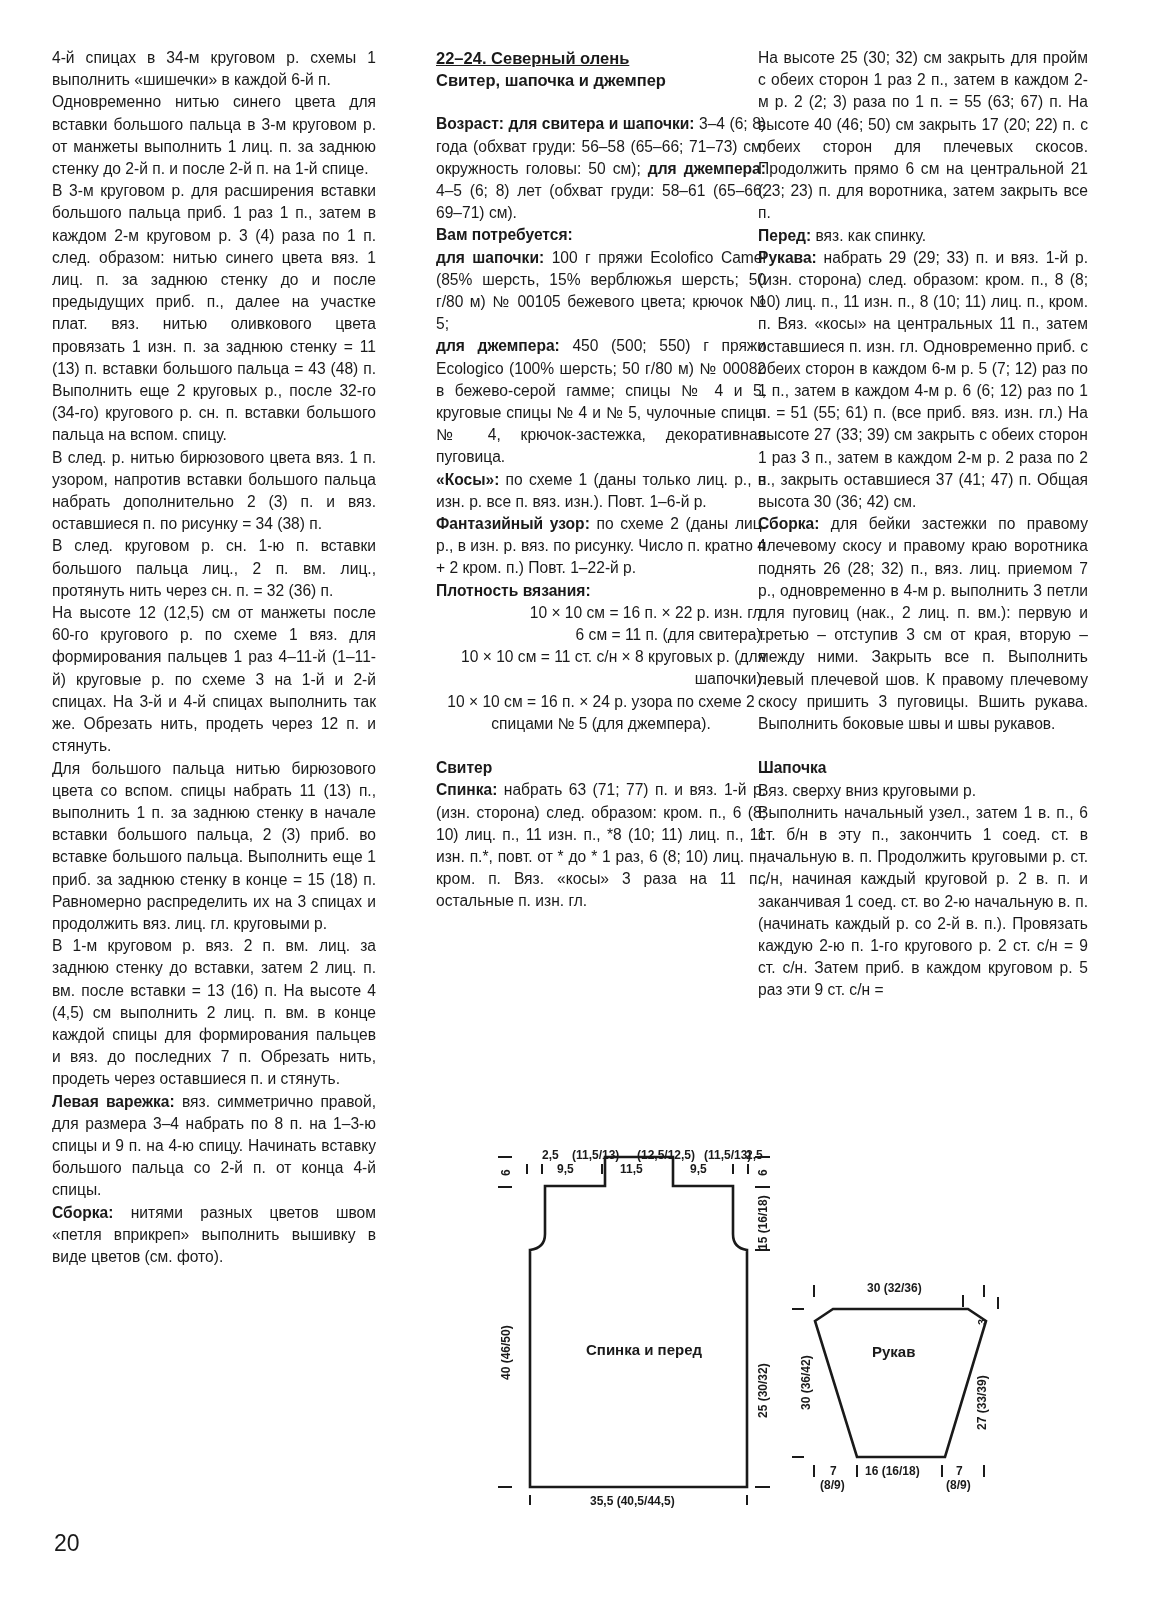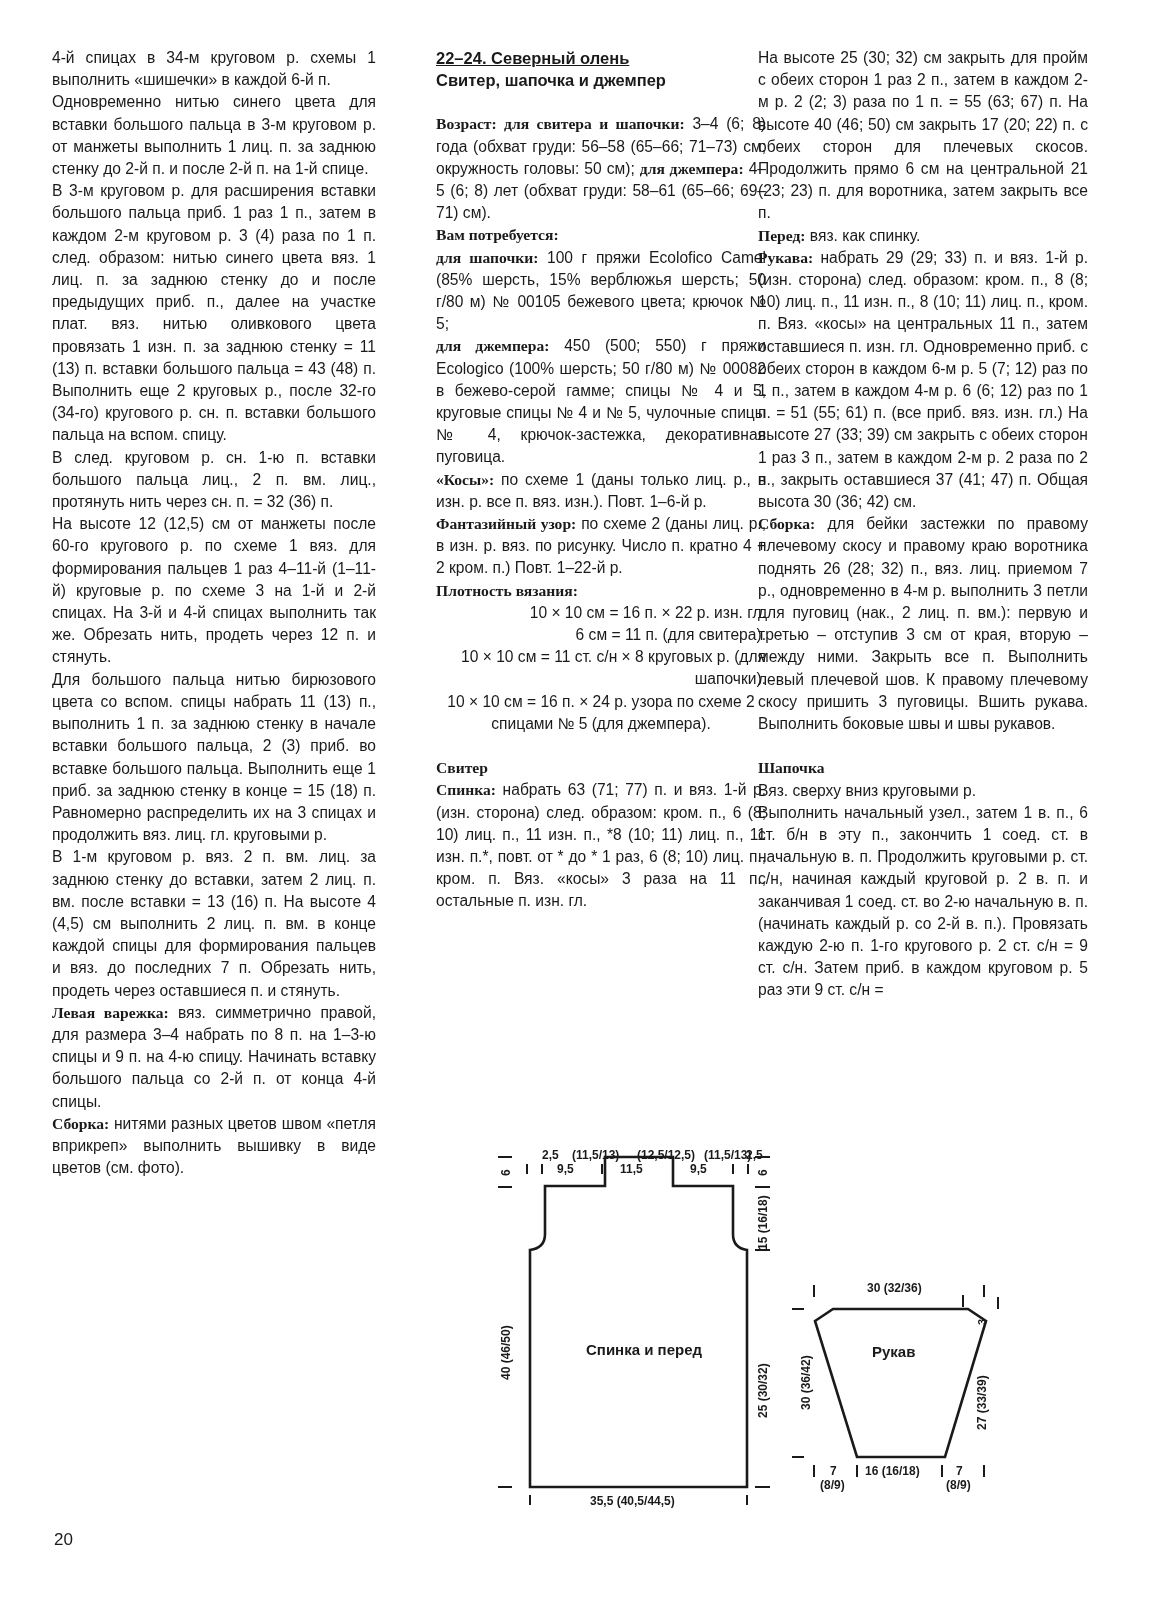--- a/index.html
+++ b/index.html
@@ -3,35 +3,36 @@
 <meta charset="utf-8">
 <style>
   html, body { margin: 0; padding: 0; background: #ffffff; }
   body { width: 1168px; height: 1600px; position: relative; overflow: hidden;
          font-family: "Liberation Sans", sans-serif; color: #1a1a1a; }
   .col { position: absolute; top: 47px; font-size: 15.6px; line-height: 22.2px; text-align: justify; }
   .col p { margin: 0; }
   .c1 { left: 52px; width: 324px; }
   .c2 { left: 408px; width: 330px; margin-left: 28px; }
   .c3 { left: 758px; width: 330px; }
-  .b { font-weight: bold; font-family: Liberation Serif, serif; }
+  .b { font-weight: bold; }
   .title { font-weight: bold; font-size: 16.5px; }
   .title u { text-decoration: underline; }
   .gap { height: 22px; }
-  .pagenum { position: absolute; left: 54px; top: 1530px; font-size: 17px; }
+  .pagenum { position: absolute; left: 54px; top: 1530px; font-size: 23px; }
   .diagram { position: absolute; }
   .diagram svg text { font-family: "Liberation Sans", sans-serif; font-weight: bold; fill: #1a1a1a; }
 </style>
 </head>
 <body>
 
 <div class="col c1">
   <p><span class="b"></span><span>4-й спицах в 34-м круговом р. схемы 1 выполнить «шишечки» в каждой 6-й п.</span></p>
   <p><span class="b"></span><span>Одновременно нитью синего цвета для вставки большого пальца в 3-м круговом р. от манжеты выполнить 1 лиц. п. за заднюю стенку до 2-й п. и после 2-й п. на 1-й спице.</span></p>
   <p><span class="b"></span><span>В 3-м круговом р. для расширения вставки большого пальца приб. 1 раз 1 п., затем в каждом 2-м круговом р. 3 (4) раза по 1 п. след. образом: нитью синего цвета вяз. 1 лиц. п. за заднюю стенку до и после предыдущих приб. п., далее на участке плат. вяз. нитью оливкового цвета провязать 1 изн. п. за заднюю стенку = 11 (13) п. вставки большого пальца = 43 (48) п. Выполнить еще 2 круговых р., после 32-го (34-го) кругового р. сн. п. вставки большого пальца на вспом. спицу.</span></p>
+  <p><span class="b"></span><span>В след. р. нитью бирюзового цвета вяз. 1 п. узором, напротив вставки большого пальца набрать дополнительно 2 (3) п. и вяз. оставшиеся п. по рисунку = 34 (38) п.</span></p>
   <p><span class="b"></span><span>В след. круговом р. сн. 1-ю п. вставки большого пальца лиц., 2 п. вм. лиц., протянуть нить через сн. п. = 32 (36) п.</span></p>
   <p><span class="b"></span><span>На высоте 12 (12,5) см от манжеты после 60-го кругового р. по схеме 1 вяз. для формирования пальцев 1 раз 4–11-й (1–11-й) круговые р. по схеме 3 на 1-й и 2-й спицах. На 3-й и 4-й спицах выполнить так же. Обрезать нить, продеть через 12 п. и стянуть.</span></p>
   <p><span class="b"></span><span>Для большого пальца нитью бирюзового цвета со вспом. спицы набрать 11 (13) п., выполнить 1 п. за заднюю стенку в начале вставки большого пальца, 2 (3) приб. во вставке большого пальца. Выполнить еще 1 приб. за заднюю стенку в конце = 15 (18) п. Равномерно распределить их на 3 спицах и продолжить вяз. лиц. гл. круговыми р.</span></p>
   <p><span class="b"></span><span>В 1-м круговом р. вяз. 2 п. вм. лиц. за заднюю стенку до вставки, затем 2 лиц. п. вм. после вставки = 13 (16) п. На высоте 4 (4,5) см выполнить 2 лиц. п. вм. в конце каждой спицы для формирования пальцев и вяз. до последних 7 п. Обрезать нить, продеть через оставшиеся п. и стянуть.</span></p>
   <p><span class="b">Левая варежка:</span><span> вяз. симметрично правой, для размера 3–4 набрать по 8 п. на 1–3-ю спицы и 9 п. на 4-ю спицу. Начинать вставку большого пальца со 2-й п. от конца 4-й спицы.</span></p>
   <p><span class="b">Сборка:</span><span> нитями разных цветов швом «петля вприкреп» выполнить вышивку в виде цветов (см. фото).</span></p>
 </div>
 
 <div class="col c2">
   <p class="title"><u>22–24. Северный олень</u></p>

